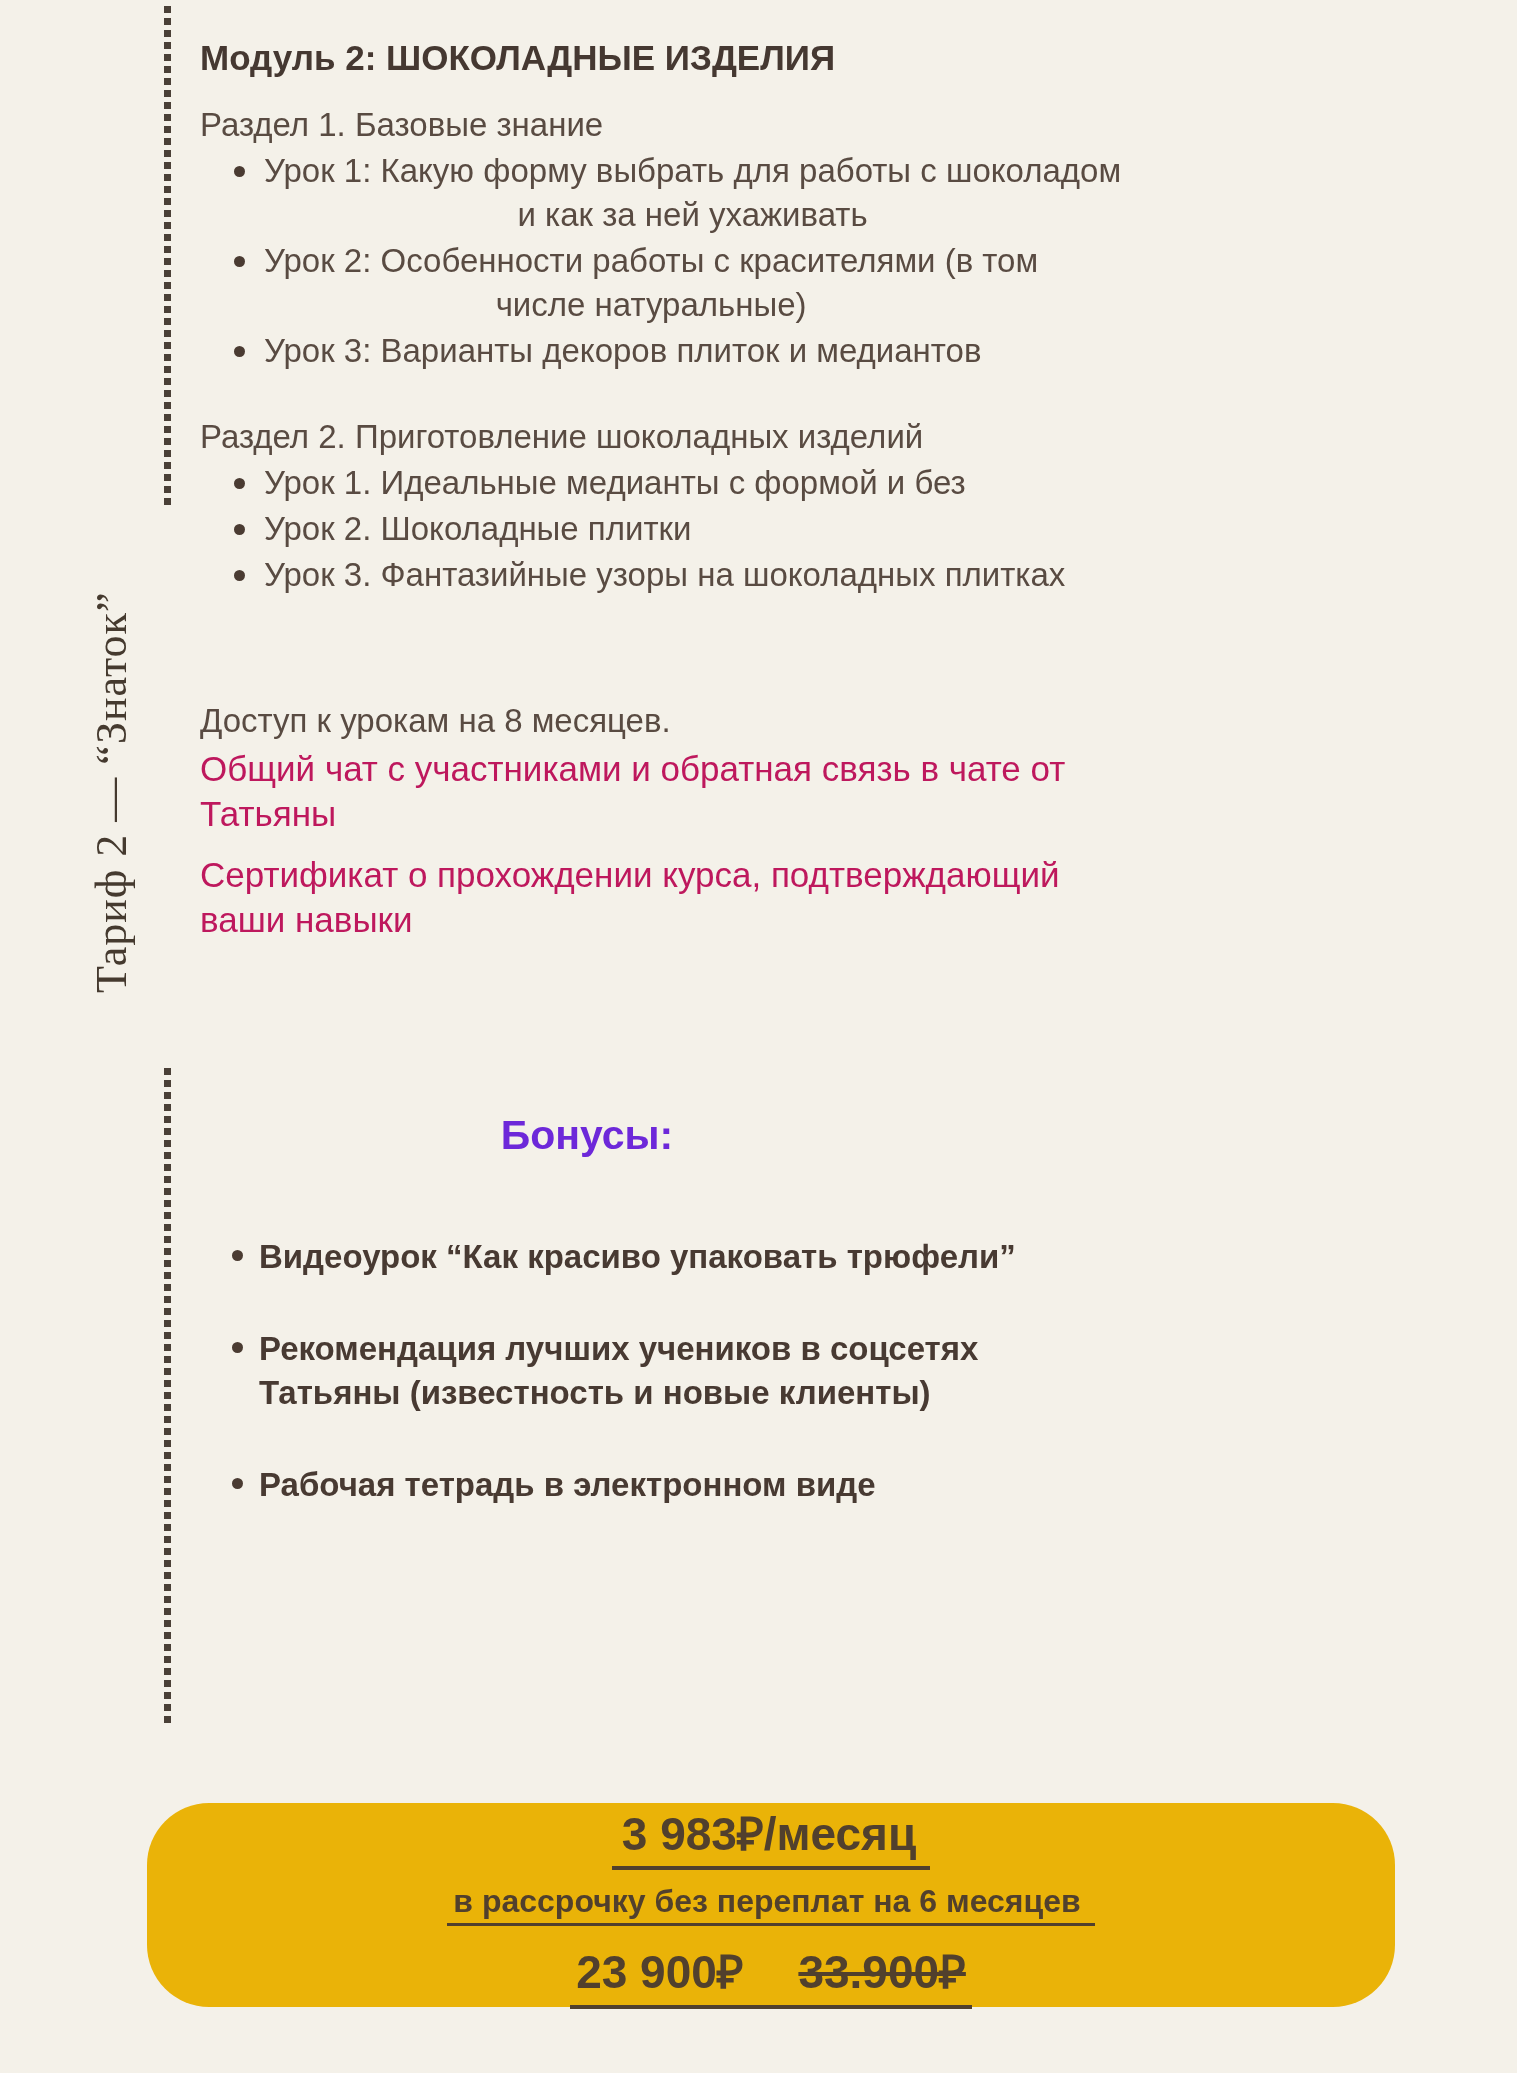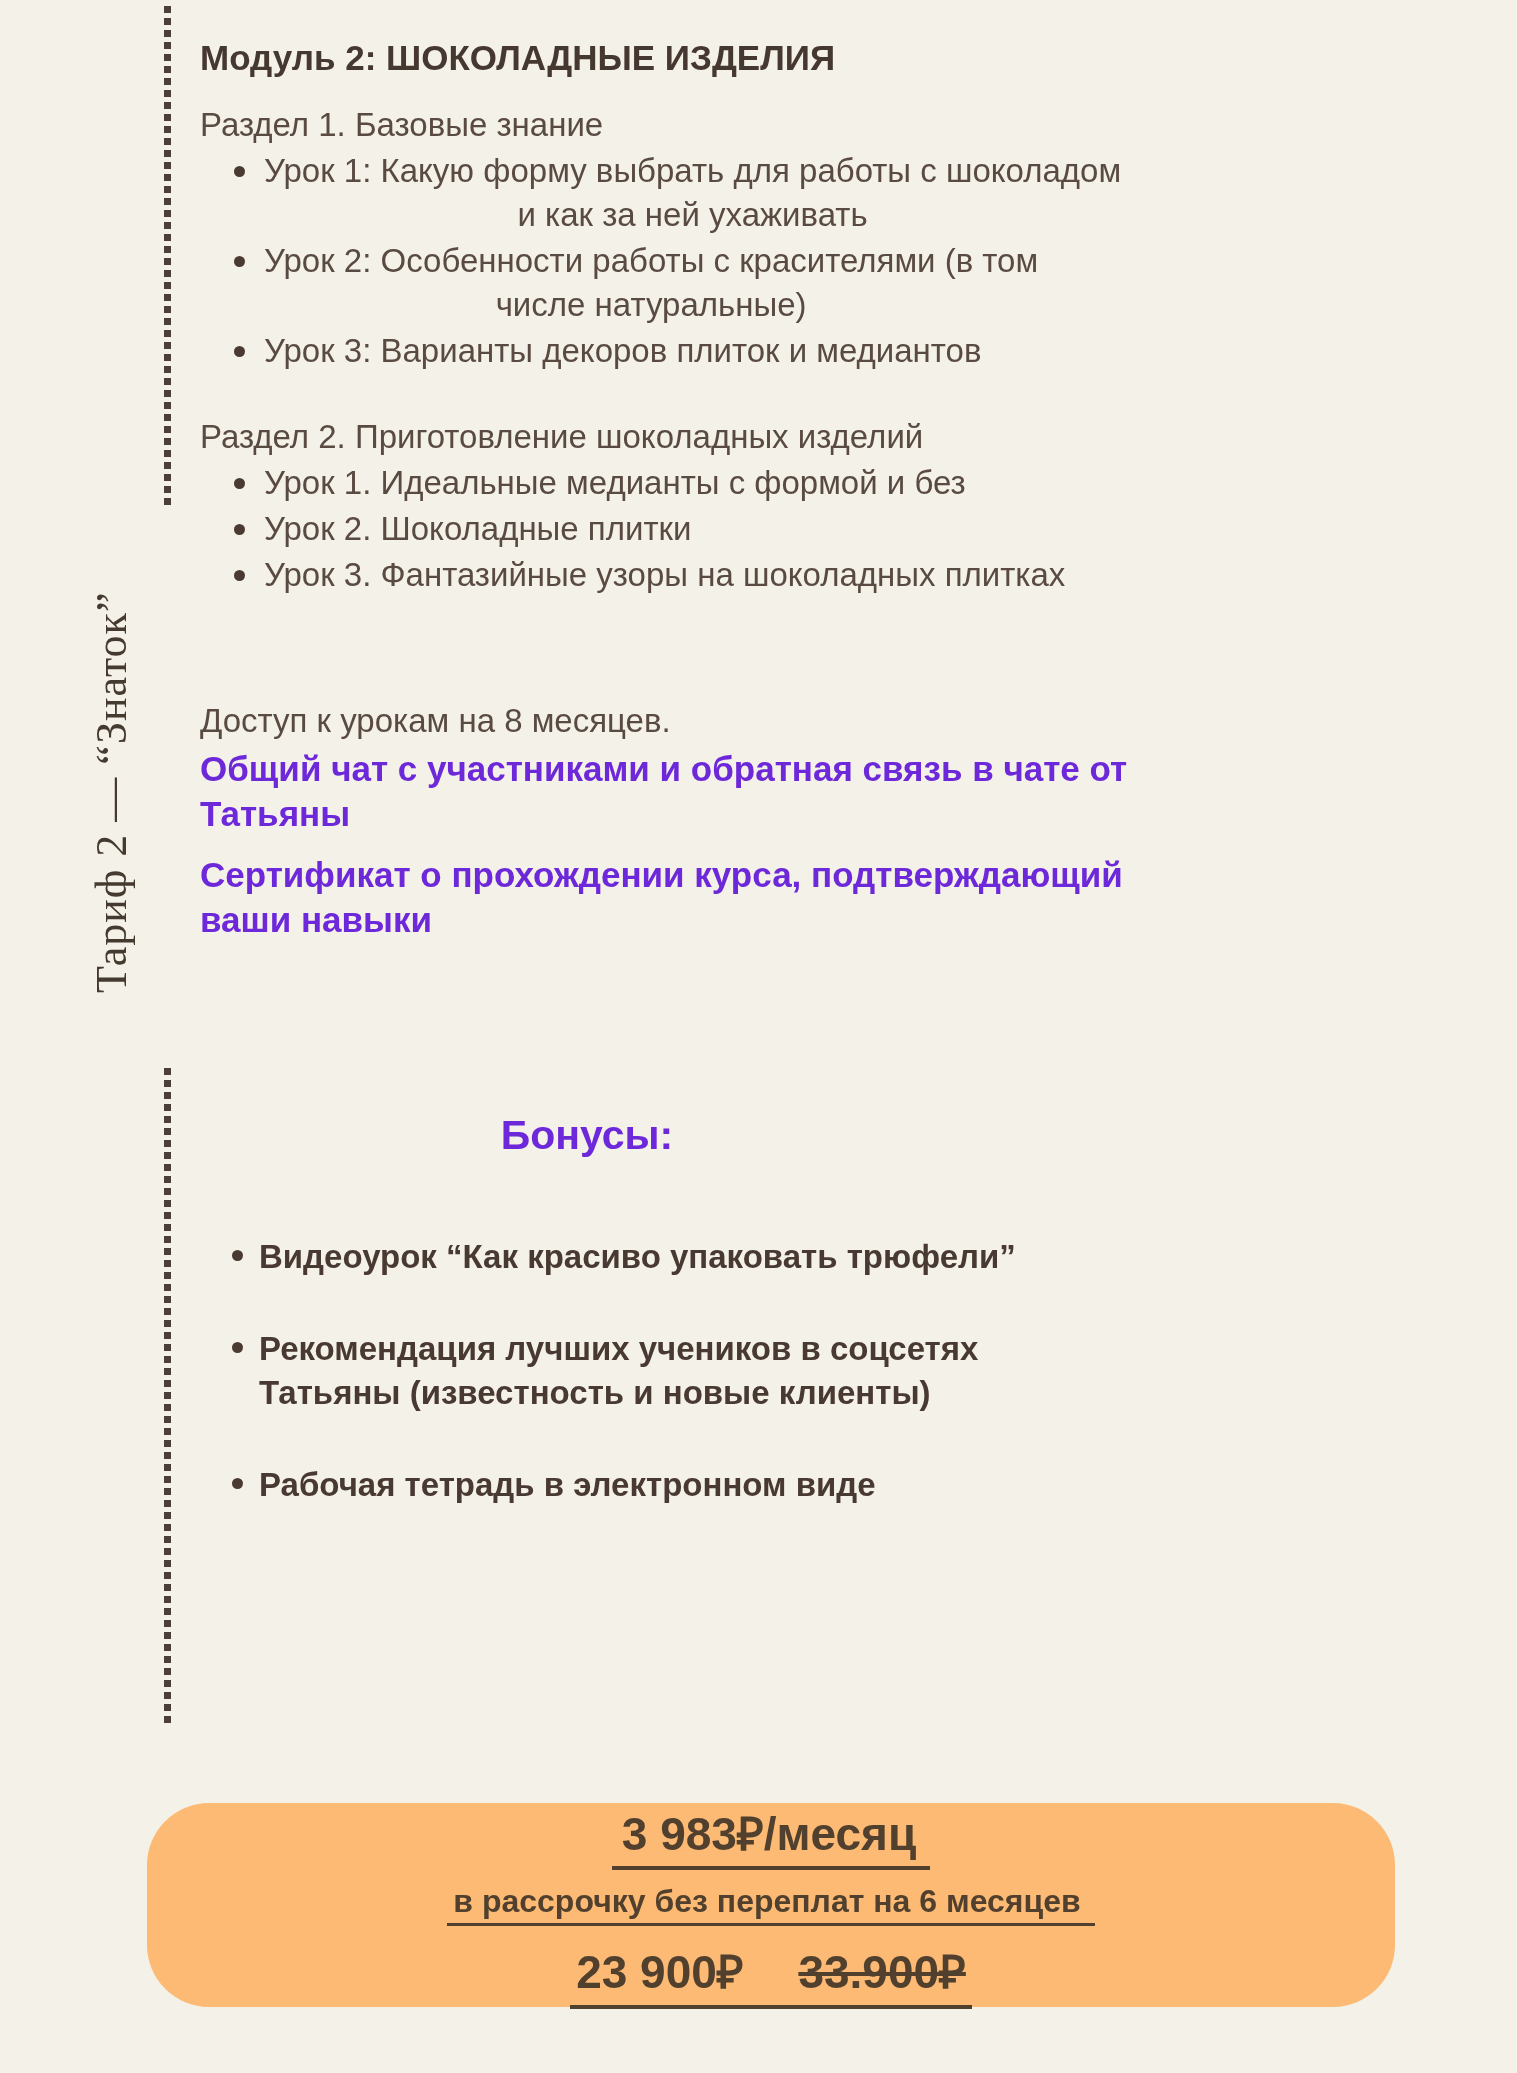--- a/index.html
+++ b/index.html
@@ -93,22 +93,22 @@
     top: 700px;
     width: 1060px;
   }
   .features p {
     font-size: 33px;
     line-height: 1.3;
     white-space: pre-line;
   }
   .features .access { color: #594b42; }
   .features .chat-note, .features .certificate {
-    font-weight: bold;
-    color: #6d28d9;
+    font-weight: normal;
+    color: #be185d;
     font-size: 35px;
   }
   .features .chat-note { margin-top: 3px; }
   .features .certificate { margin-top: 15px; }
 
   
   .bonuses {
     position: absolute;
     left: 200px;
     top: 1112px;
@@ -136,21 +136,21 @@
     white-space: pre-line;
   }
 
   
   .price-box {
     position: absolute;
     left: 147px;
     top: 1803px;
     width: 1248px;
     height: 204px;
-    background: #fdba74;
+    background: #eab308;
     border-radius: 62px;
     display: flex;
     flex-direction: column;
     align-items: center;
     justify-content: center;
     row-gap: 13px;
     color: #51402d;
   }
   .price-monthly {
     font-size: 46px;

